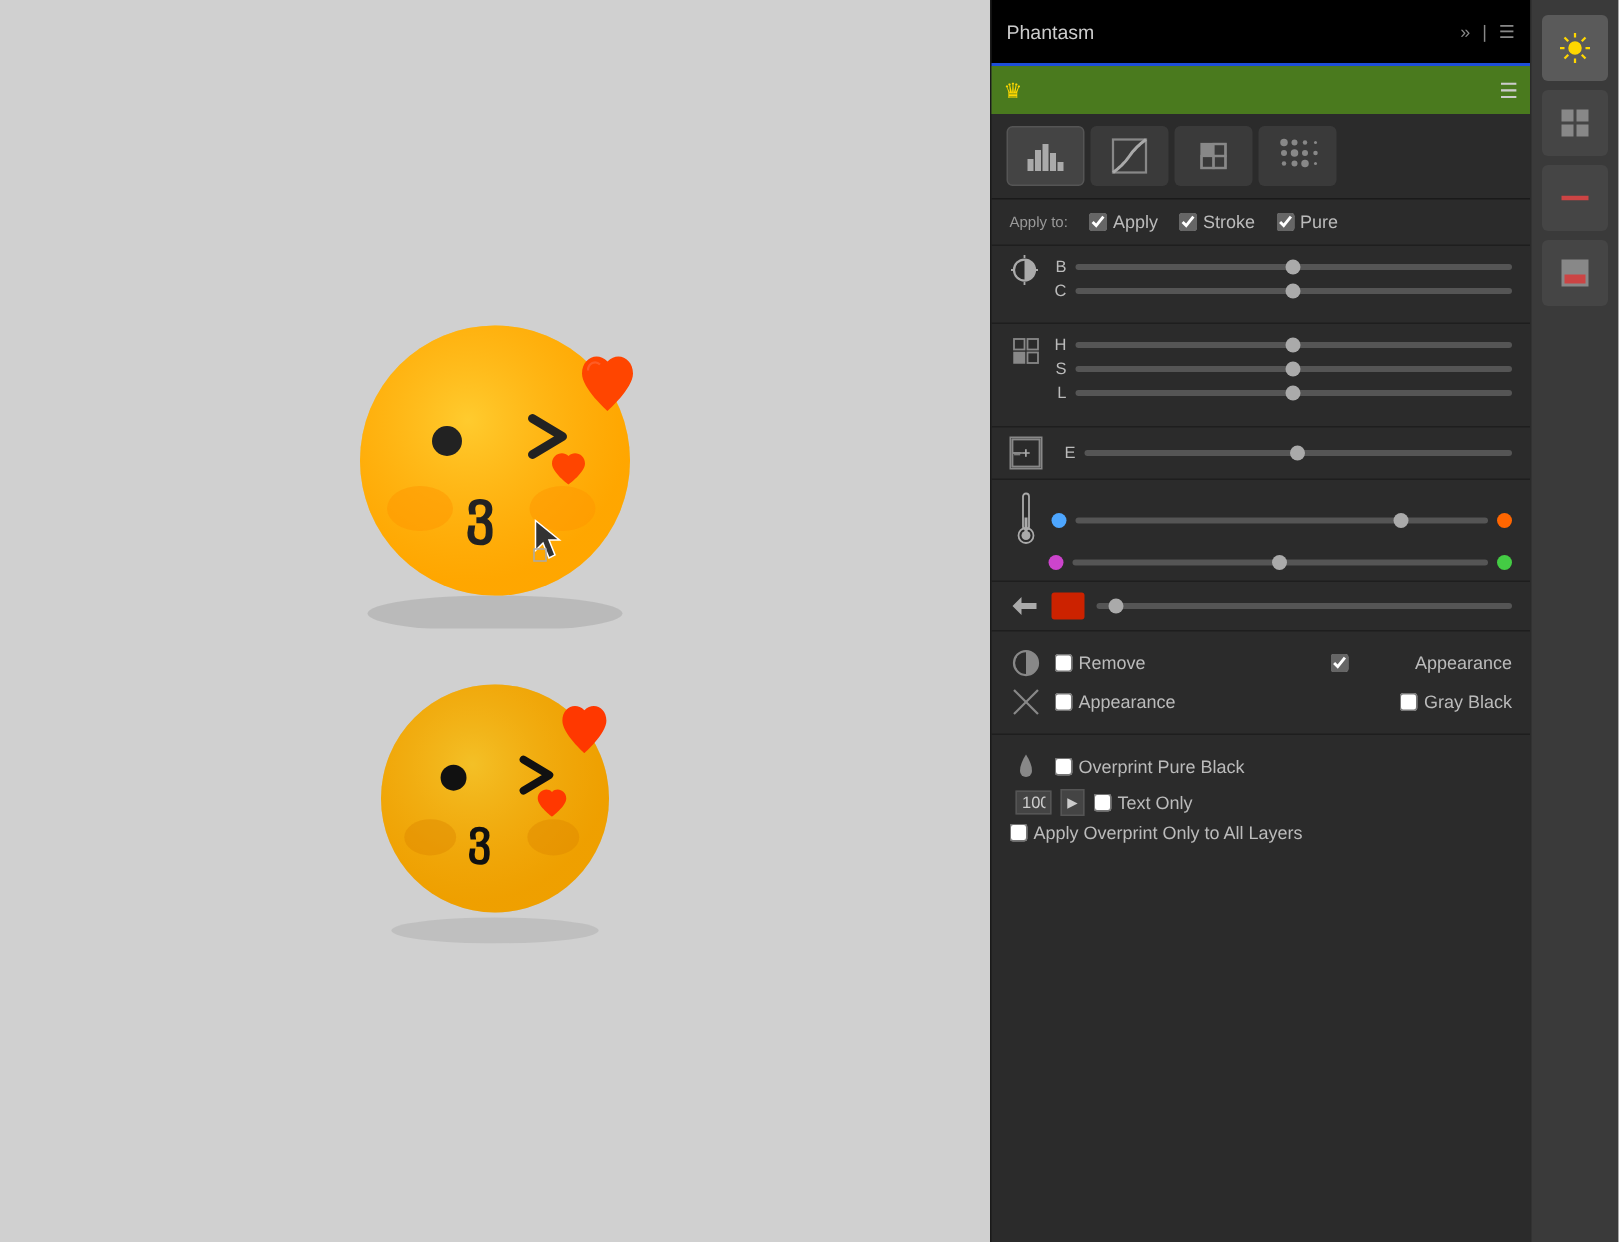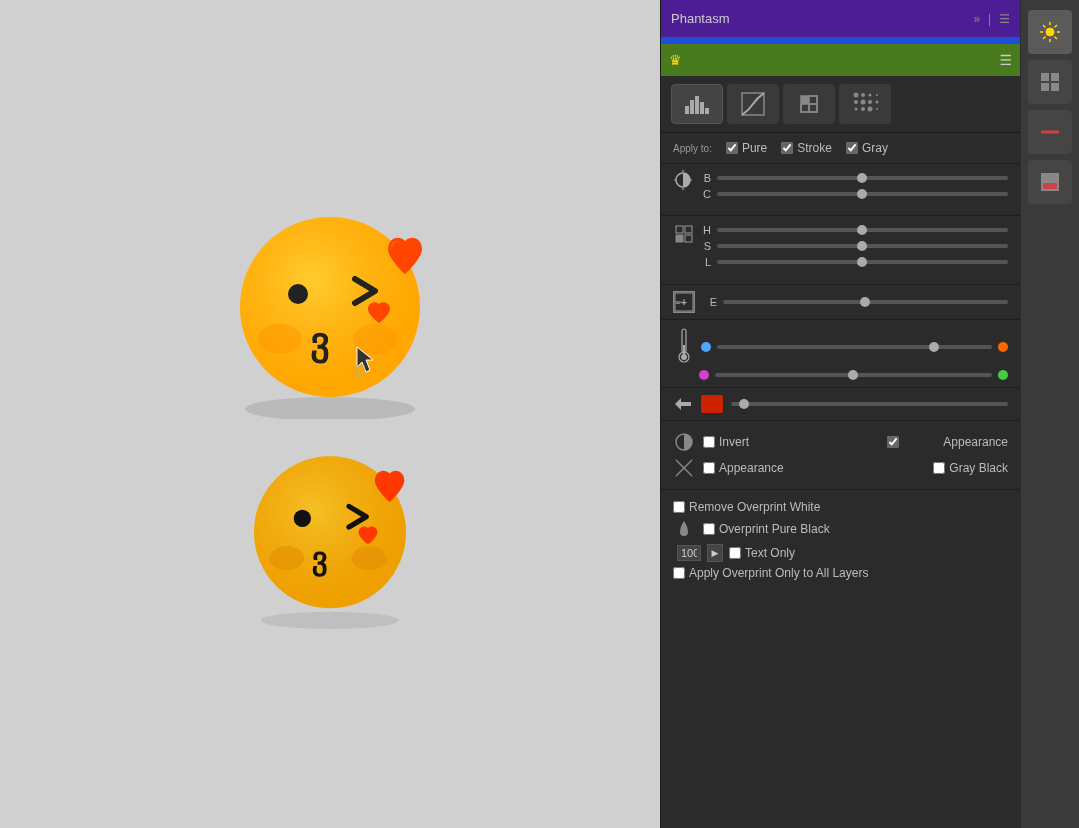--- a/index.html
+++ b/index.html
@@ -37,25 +37,25 @@
       height: 828px;
       background: #2b2b2b;
       display: flex;
       flex-direction: column;
       border-left: 1px solid #1a1a1a;
     }
 
     
     .panel-header {
       height: 44px;
-      background: #4c1d95;
+      background: #000000;
       display: flex;
       align-items: center;
       padding: 0 10px;
-      border-bottom: 7px solid #1d4ed8;
+      border-bottom: 2px solid #1d4ed8;
     }
 
     .panel-title {
       color: #ccc;
       font-size: 13px;
       flex: 1;
       font-weight: 500;
     }
 
     .header-icons {
@@ -556,29 +556,29 @@
         <circle cx="26" cy="12" r="1.5" fill="#888"></circle>
         <circle cx="26" cy="19" r="1" fill="#888"></circle>
       </svg>
     </button>
   </div>
 
   <div class="apply-row">
     <span class="apply-label">Apply to:</span>
     <label class="checkbox-item">
       <input type="checkbox" checked="" style="">
-      <span>Pure</span>
+      <span>Apply</span>
     </label>
     <label class="checkbox-item">
       <input type="checkbox" checked="" style="">
       <span>Stroke</span>
     </label>
     <label class="checkbox-item">
       <input type="checkbox" checked="" style="">
-      <span>Gray</span>
+      <span>Pure</span>
     </label>
   </div>
 
   <div class="bc-section">
     <div class="bc-icon-area">
       <div class="bc-icon">
         <svg width="20" height="38" viewBox="0 0 20 38">
           <circle cx="10" cy="10" r="7" fill="none" stroke="#aaa" stroke-width="1.5"></circle>
           <path d="M10 3 L10 17 A7 7 0 0 0 10 3Z" fill="#aaa"></path>
           <line x1="10" y1="0" x2="10" y2="2" stroke="#aaa" stroke-width="1.2"></line>
@@ -695,21 +695,21 @@
   <div class="options-section">
     <div class="option-row">
       <div class="option-icon">
         <svg width="20" height="20" viewBox="0 0 20 20">
           <circle cx="10" cy="10" r="8" fill="none" stroke="#888" stroke-width="1.5"></circle>
           <path d="M10 2 A8 8 0 0 1 10 18 Z" fill="#888"></path>
         </svg>
       </div>
       <label class="checkbox-item">
         <input type="checkbox" style="">
-        <span class="opt-label">Invert</span>
+        <span class="opt-label">Remove</span>
       </label>
       <label class="checkbox-item" style="margin-left:auto;gap:44px;">
         <input type="checkbox" checked="" style="">
         <span class="opt-check-label">Appearance</span>
       </label>
     </div>
     <div class="option-row">
       <div class="option-icon">
         <svg width="20" height="20" viewBox="0 0 20 20">
           <line x1="2" y1="2" x2="18" y2="18" stroke="#888" stroke-width="1.5"></line>
@@ -721,26 +721,20 @@
         <span class="opt-label">Appearance</span>
       </label>
       <label class="checkbox-item" style="margin-left:auto;">
         <input type="checkbox" style="">
         <span class="opt-check-label">Gray Black</span>
       </label>
     </div>
   </div>
 
   <div class="bottom-section">
-    <div class="bottom-row">
-      <label class="checkbox-item">
-        <input type="checkbox" style="">
-        <span class="bottom-label">Remove Overprint White</span>
-      </label>
-    </div>
     <div class="bottom-row">
       <div style="width:22px;height:22px;display:flex;align-items:center;justify-content:center;">
         <svg width="16" height="20" viewBox="0 0 16 20">
           <path d="M8 2 Q12 8 12 13 A4 4 0 0 1 4 13 Q4 8 8 2Z" fill="#888"></path>
         </svg>
       </div>
       <label class="checkbox-item">
         <input type="checkbox" style="">
         <span class="bottom-label">Overprint Pure Black</span>
       </label>

